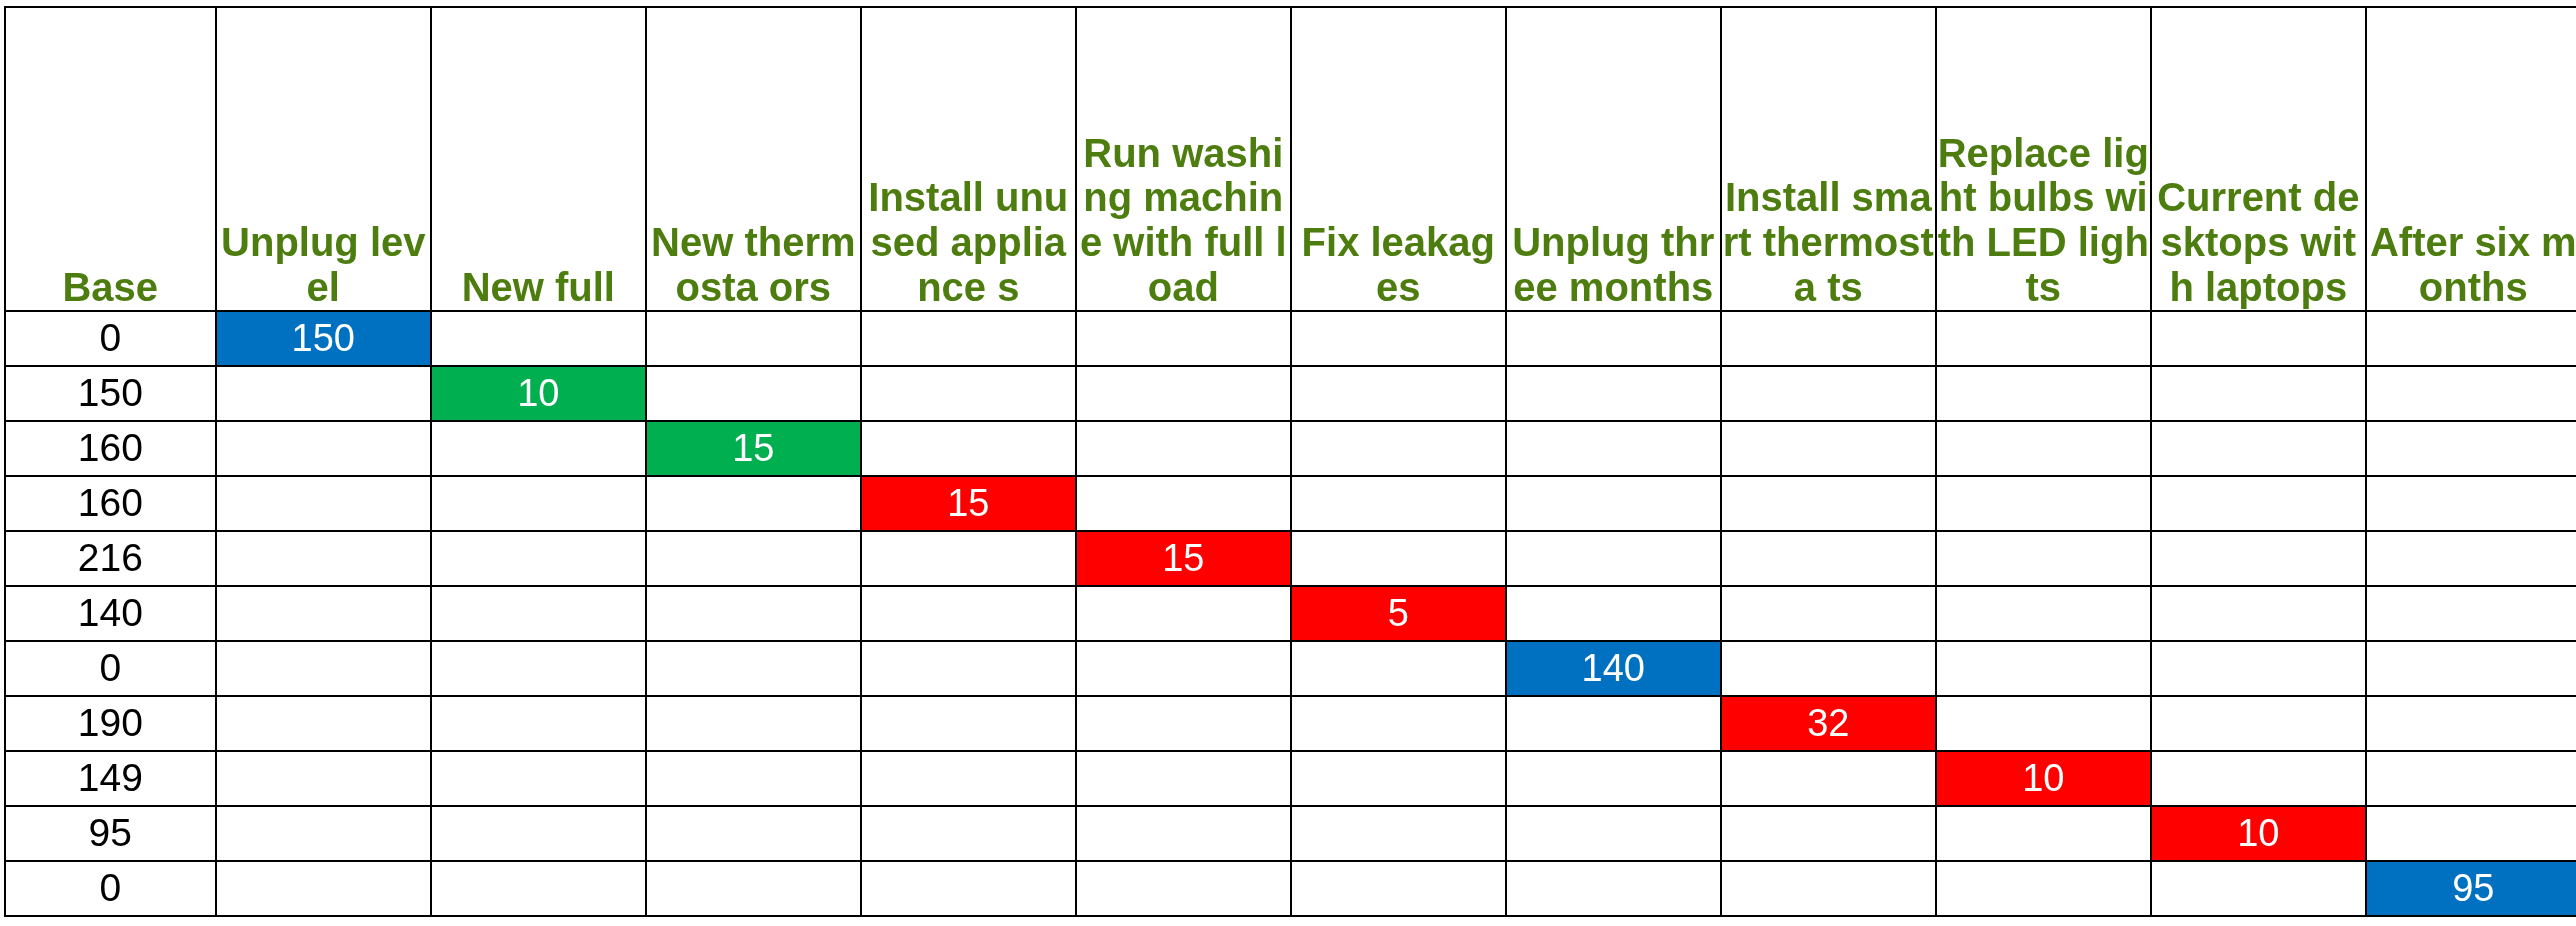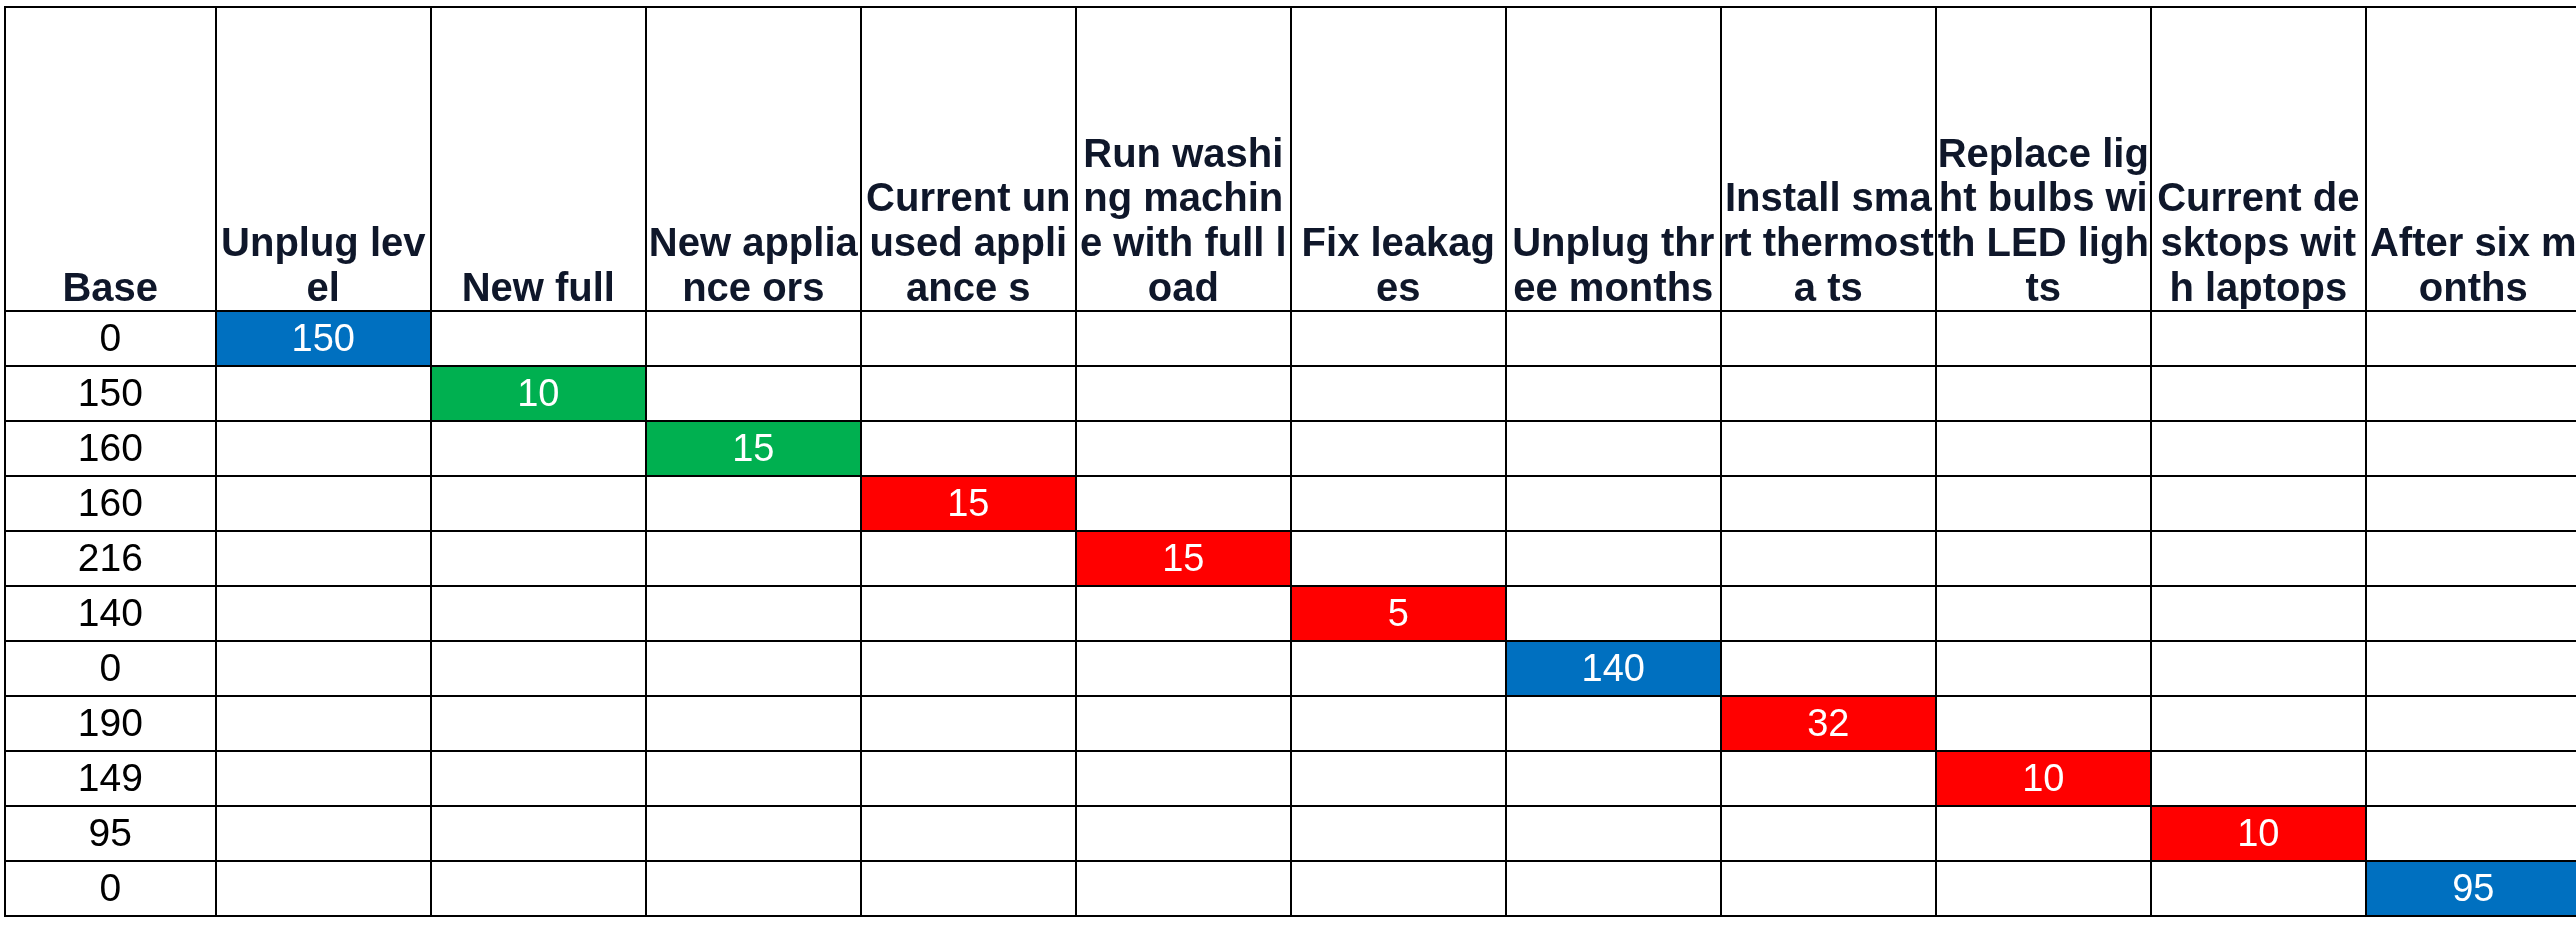--- a/index.html
+++ b/index.html
@@ -32,21 +32,21 @@
     background: #ffffff;
   }
 
   
   thead th {
     height: 302px;
     vertical-align: bottom;
     text-align: center;
     font-size: 40px;
     font-weight: bold;
-    color: #0f172a;
+    color: #4d7c0f;
     line-height: 1.12;
     padding: 0 3.8px 9.5px 3.8px;
     word-break: break-all;
     overflow: hidden;
   }
   thead th.h-base { }
 
   
   tbody tr { height: 53px; }
 
@@ -102,22 +102,22 @@
     <col class="c-col">
       <col class="c-col">
       <col class="c-col">
   </colgroup>
 
   <thead>
     <tr>
       <th class="h-base">Base</th>
       <th>Unplug level</th>
       <th>New full</th>
-      <th>New appliance ors</th>
-      <th>Current unused appliance s</th>
+      <th>New thermosta ors</th>
+      <th>Install unused appliance s</th>
       <th>Run washing machine with full load</th>
       <th>Fix leakages</th>
       <th>Unplug three months</th>
       <th>Install smart thermosta ts</th>
       <th>Replace light bulbs with LED lights</th>
       <th>Current desktops with laptops</th>
       <th>After six months</th>
     </tr>
   </thead>
 

